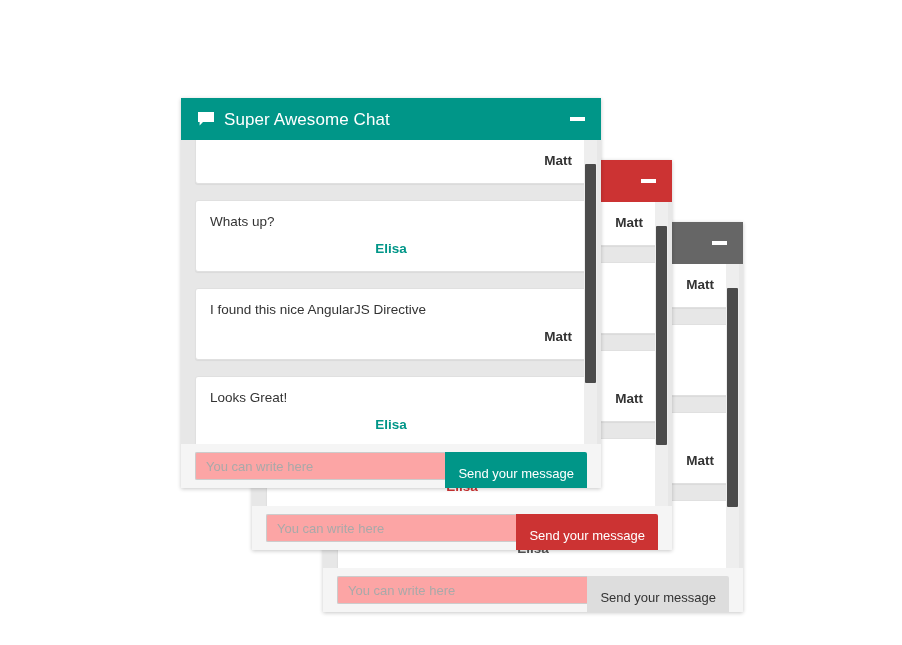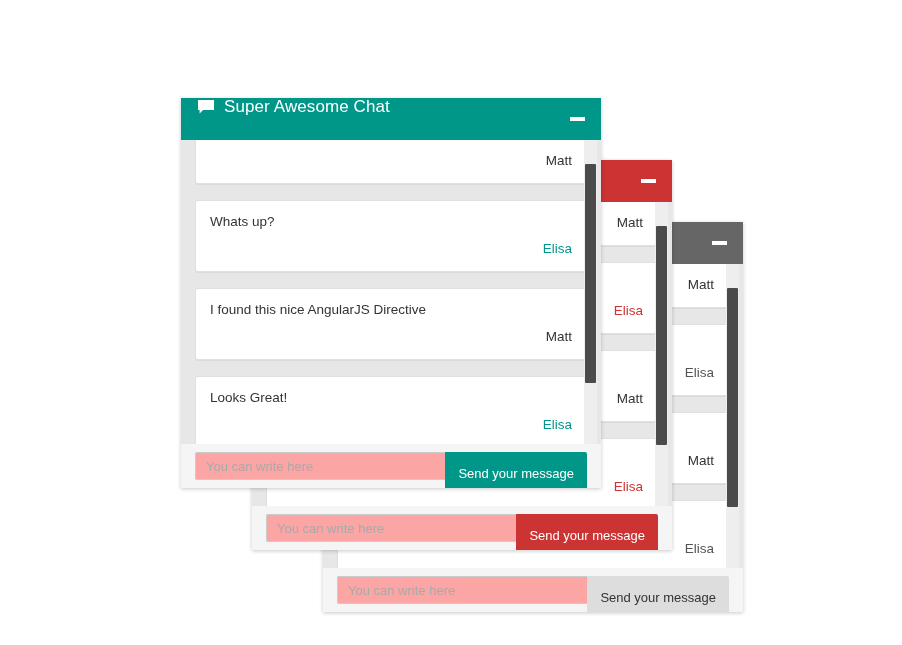--- a/index.html
+++ b/index.html
@@ -25,21 +25,21 @@
     flex-direction:column;
     box-shadow:0 1px 4px rgba(0,0,0,.22);
     overflow:hidden;
   }
 
   
   .chat-header{
     height:42px;
     flex:0 0 42px;
     display:flex;
-    align-items:flex-start;
+    align-items:center;
     padding:0 16px;
     box-sizing:border-box;
     color:#ffffff;
     position:relative;
   }
   .chat-header .bubble-icon{
     width:18px;height:18px;
     display:inline-block;
     margin-right:9px;
     flex:0 0 18px;
@@ -97,26 +97,26 @@
     min-height:72px;
   }
   .msg-text{
     font-size:13.5px;
     color:#333333;
     line-height:1.35;
     margin:0 0 10px 0;
   }
   .msg-author{
     font-size:13.5px;
-    font-weight:normal;
+    font-weight:bold;
     line-height:1.2;
     margin:0;
   }
   .msg-author.right{text-align:right;color:#333333;}
-  .msg-author.left{text-align:right;}
+  .msg-author.left{text-align:center;}
 
   
   .scrollbar-track{
     position:absolute;
     right:4px;top:0;bottom:0;
     width:13px;
     background:#eeeeee;
     border-radius:0;
   }
   .scrollbar-thumb{

